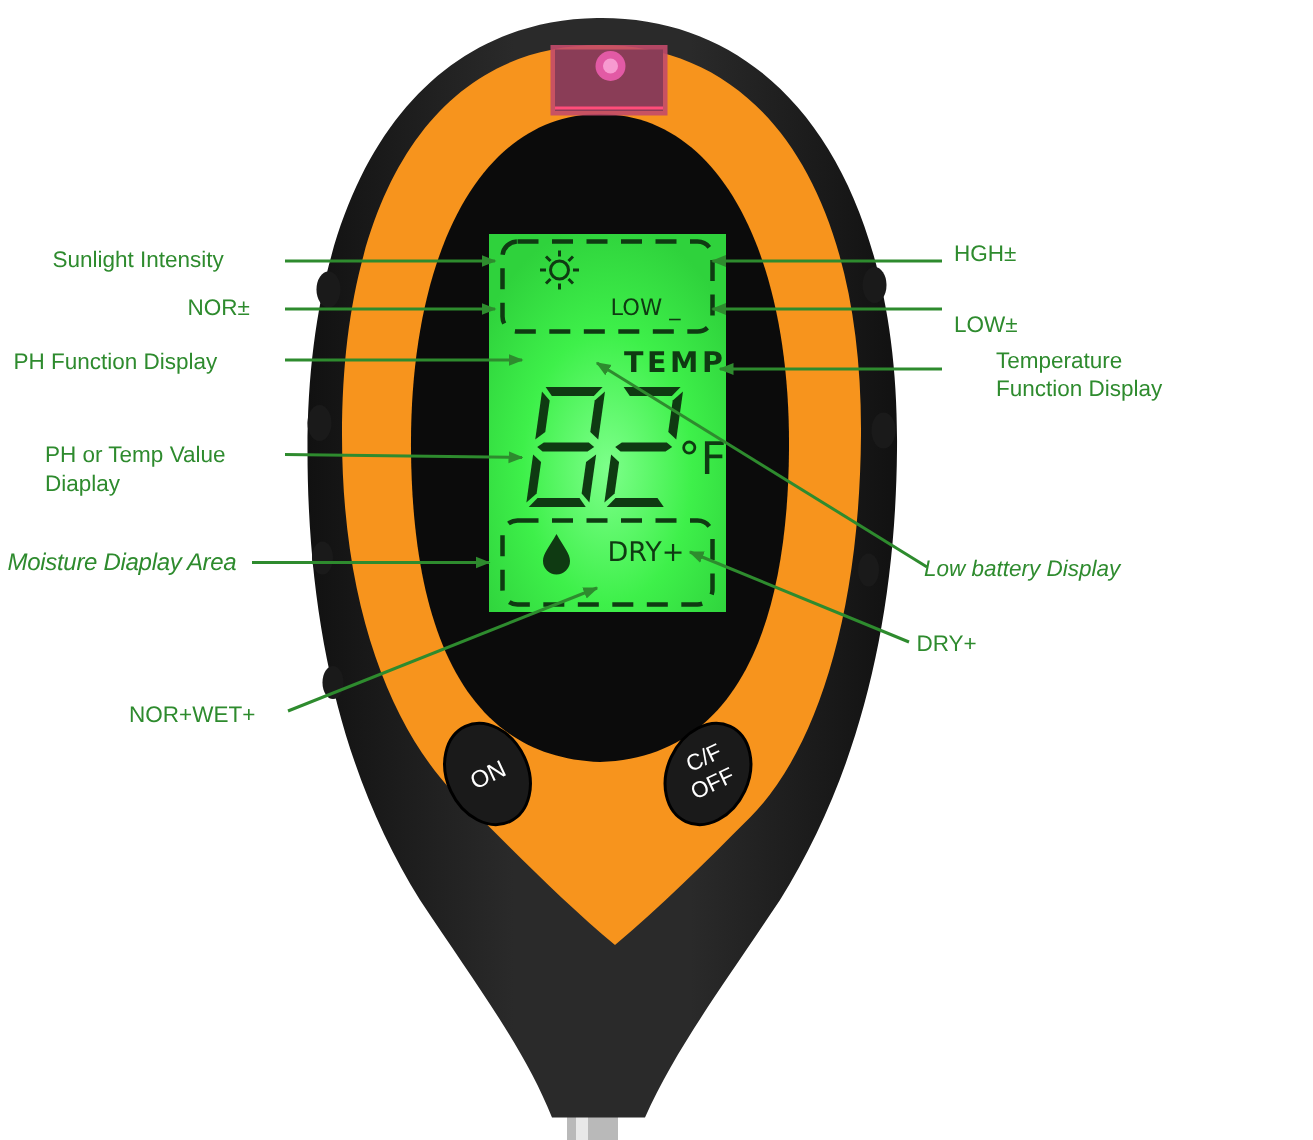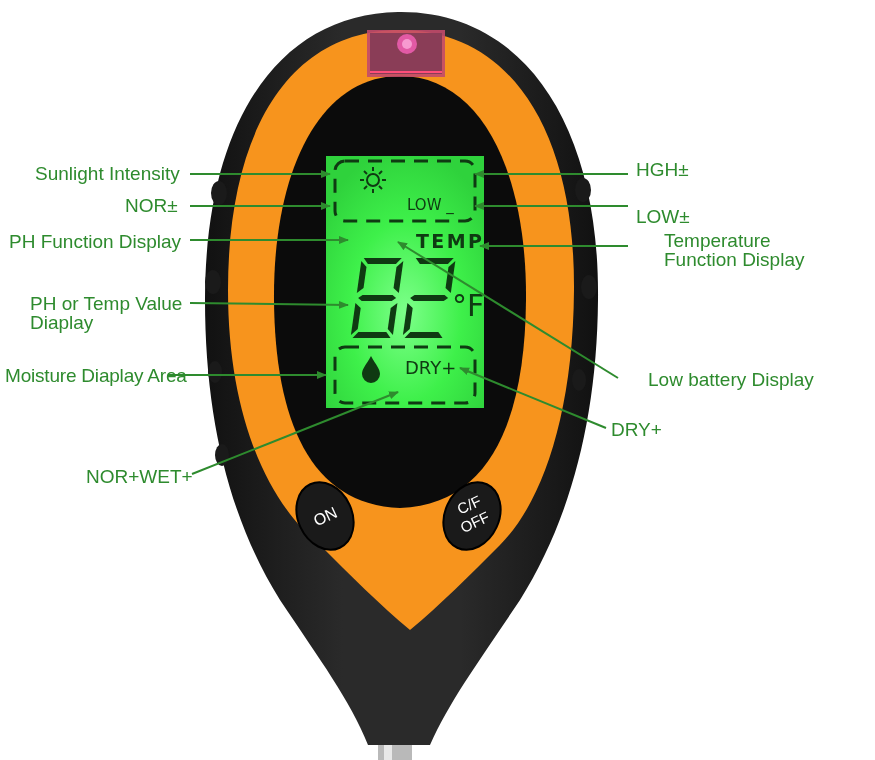--- a/index.html
+++ b/index.html
@@ -1,20 +1,20 @@
 <!DOCTYPE html>
 <html><head>
   <meta charset="utf-8">
   <style>
     html, body { margin: 0; padding: 0; background: #ffffff; }
     body { width: 875px; height: 760px; position: relative; overflow: hidden; font-family: "Liberation Sans", sans-serif; }
     .stage { position: absolute; left: 0; top: 0; width: 875px; height: 760px; }
     svg.device { position: absolute; left: 0; top: 0; }
     .label {
-      position: absolute; color: #2e8b2e; font-size: 19px; line-height: 19px;
+      position: absolute; color: #2e8b2e; font-size: 15px; line-height: 19px;
       white-space: nowrap; font-family: "Liberation Sans", sans-serif;
     }
     .lcd-text { font-family: "DejaVu Sans", sans-serif; }
   </style>
 </head>
 <body>
 
 <div class="stage">
 
   <svg class="device" width="875" height="760" viewBox="0 0 875 760">
@@ -153,25 +153,25 @@
     </g>
   </svg>
 
   <div class="label" style="left:35px; top:164px;">Sunlight Intensity</div>
   <div class="label" style="left:125px; top:196px;text-align:right;">NOR±</div>
   <div class="label" style="left:30px; top:294px;">
     <div>PH or Temp Value</div>
     <div>Diaplay</div>
   </div>
   <div class="label" style="left:9px; top:232px;">PH Function Display</div>
-  <div class="label" style="left:5px; top:366px; font-size:19px; letter-spacing:-0.2px;">Moisture Diaplay Area</div>
+  <div class="label" style="left:5px; top:366px; font-size:16px; letter-spacing:-0.2px;font-style:italic;">Moisture Diaplay Area</div>
   <div class="label" style="left:86px; top:467px;text-align:center;">NOR+WET+</div>
 
   <div class="label" style="left:636px; top:160px;">HGH±</div>
   <div class="label" style="left:636px; top:207px;">LOW±</div>
   <div class="label" style="left:664px; top:231px;">
     <div>Temperature</div>
     <div>Function Display</div>
   </div>
-  <div class="label" style="left:648px; top:370px;">Low battery Display</div>
+  <div class="label" style="left:616px; top:370px;font-style:italic;">Low battery Display</div>
   <div class="label" style="left:611px; top:420px;">DRY+</div>
 
 </div>
 
 </body></html>

